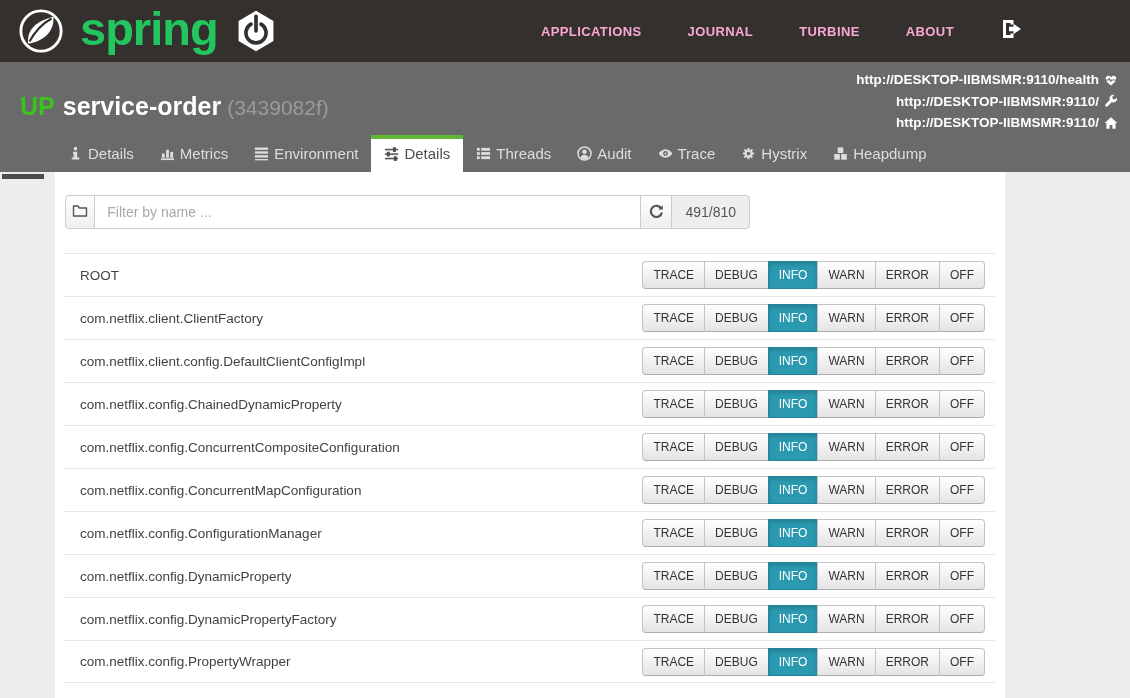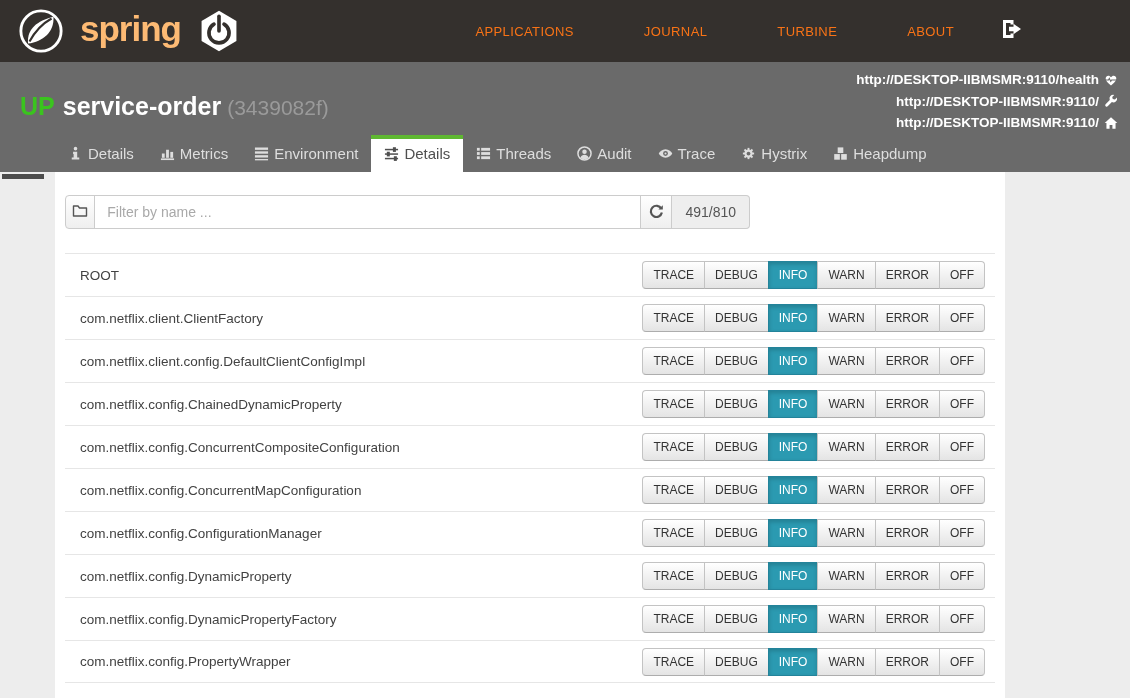--- a/index.html
+++ b/index.html
@@ -11,25 +11,25 @@
     --content-bg:#ededed;
   }
   *{margin:0;padding:0;box-sizing:border-box;}
   html,body{width:1130px;height:698px;overflow:hidden;}
   body{font-family:"Liberation Sans",sans-serif;background:var(--content-bg);}
   .stage{position:relative;width:1130px;height:698px;}
 
   
   .navbar{height:62px;background:var(--navbar-bg);display:flex;align-items:center;}
   .brand{display:flex;align-items:center;gap:16px;margin-left:18px;}
-  .brand-name{color:#fdba74;font-size:35px;font-weight:600;letter-spacing:-1px;line-height:1;padding-bottom:6px;}
+  .brand-name{color:#22c55e;font-size:47px;font-weight:600;letter-spacing:-1px;line-height:1;padding-bottom:6px;}
   .leaf-logo svg{width:46px;height:46px;display:block;}
   .boot-logo svg{width:44px;height:44px;display:block;}
   .nav-right{display:flex;align-items:center;gap:46px;margin-left:auto;margin-right:106px;}
-  .nav-link{color:#f97316;font-size:13px;font-weight:400;letter-spacing:.4px;text-decoration:none;cursor:pointer;margin-left:24px;}
+  .nav-link{color:#f9a8d4;font-size:13px;font-weight:700;letter-spacing:.4px;text-decoration:none;cursor:pointer;}
   .signout{display:flex;align-items:center;cursor:pointer;color:#fff;}
   .signout svg{width:24px;height:24px;}
 
   
   .band{position:relative;height:110px;background:var(--band-bg);}
   .app-title{position:absolute;left:20px;top:30px;font-size:25px;font-weight:700;color:#fff;}
   .app-title .status{color:var(--status-up);margin-right:8px;}
   .app-title .app-id{color:#9a9a9a;font-weight:400;font-size:21px;margin-left:6px;}
   .band-links{position:absolute;right:12px;top:7px;display:flex;flex-direction:column;align-items:flex-end;}
   .band-link{display:flex;align-items:center;gap:5px;color:#fff;font-size:13.5px;font-weight:600;line-height:21.5px;text-decoration:none;cursor:pointer;}

